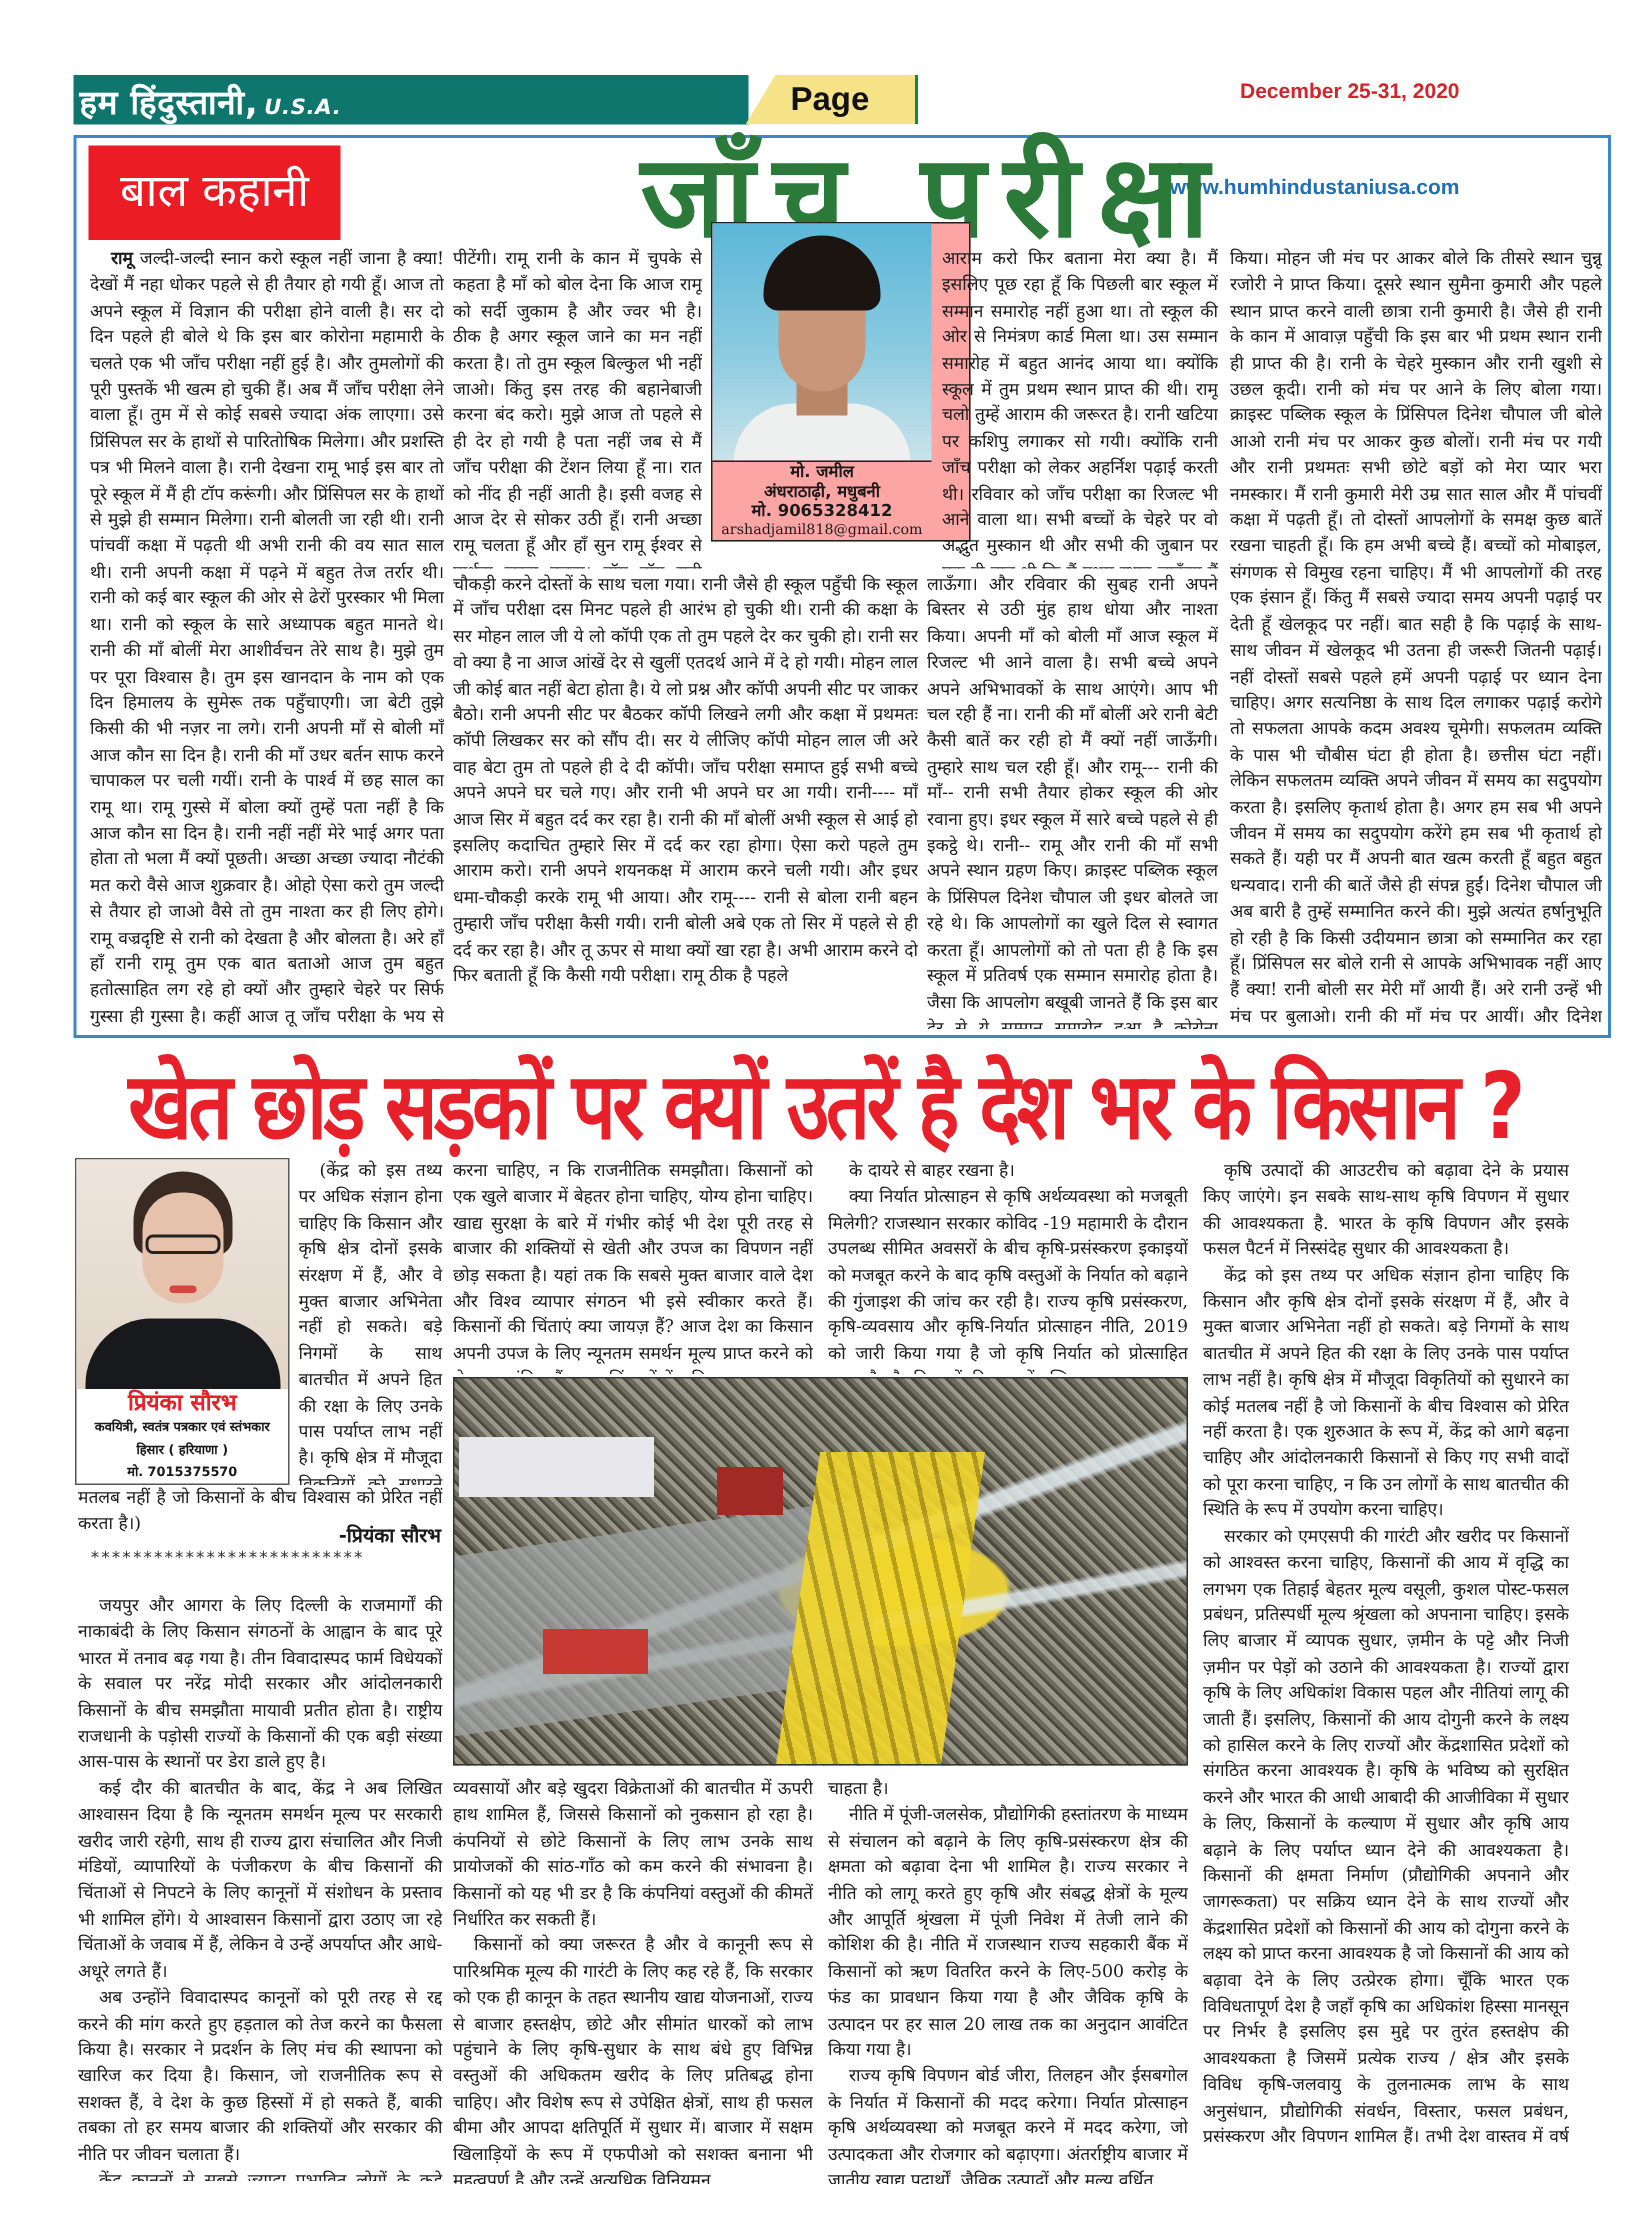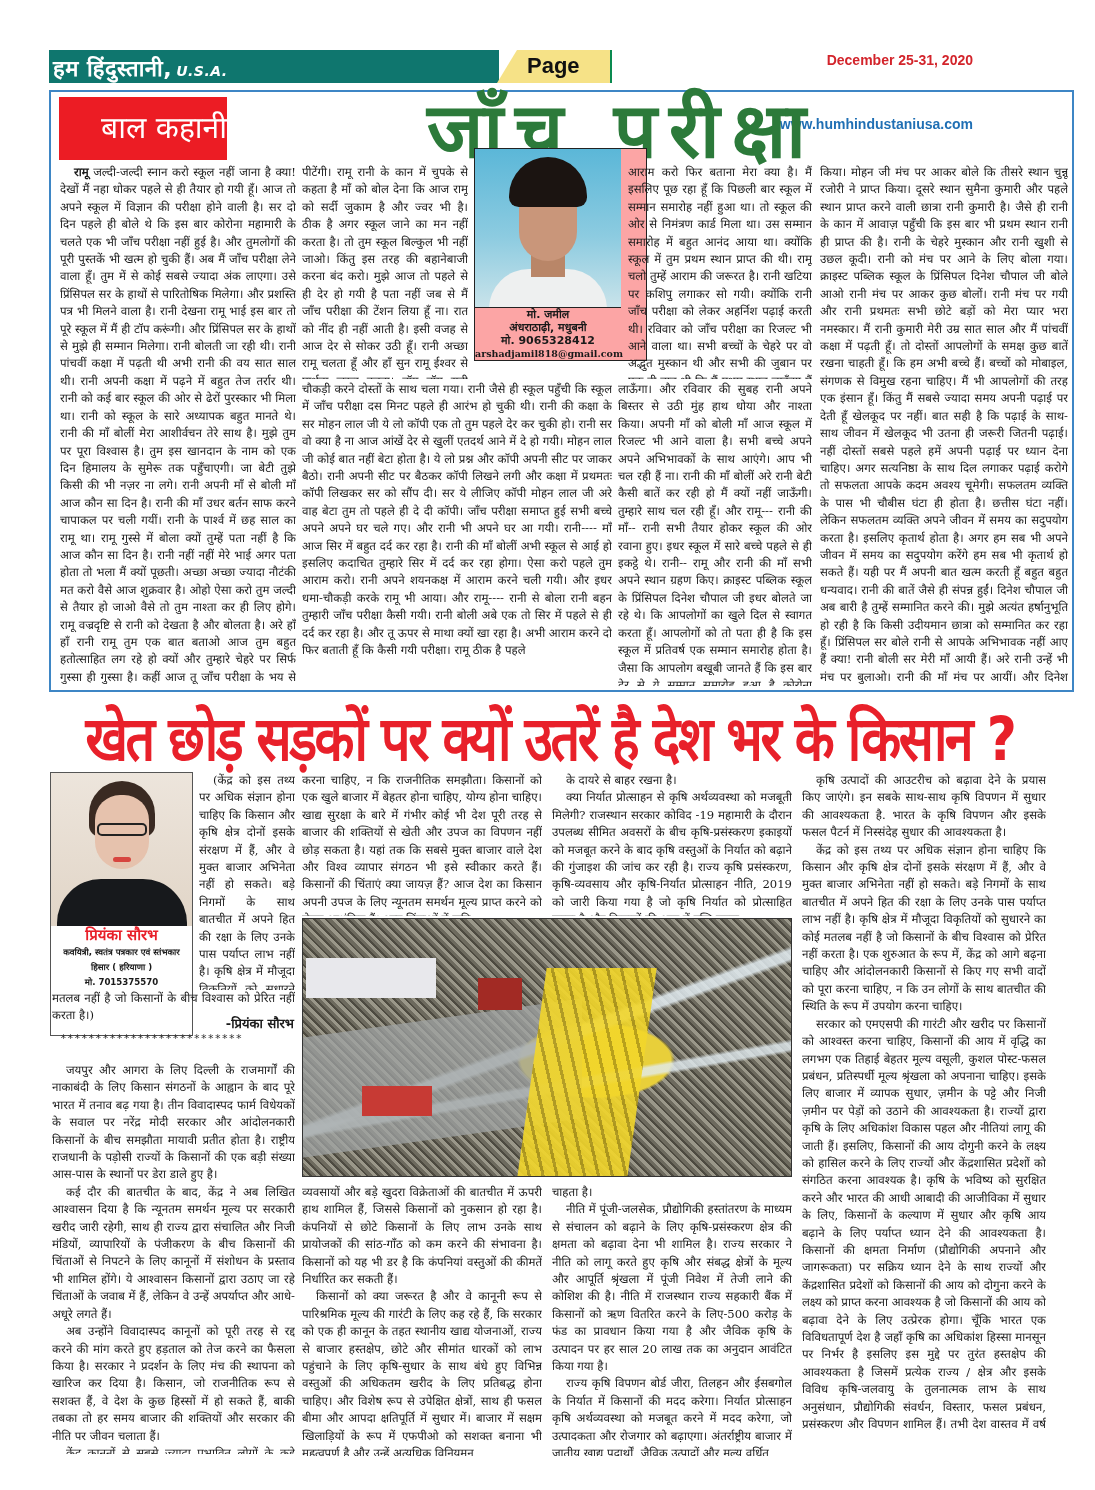--- a/index.html
+++ b/index.html
@@ -11,41 +11,41 @@
   .masthead-title { position: absolute; left: 4px; top: 2px; color: #fff; font-family: "DejaVu Sans", sans-serif; font-weight: bold; font-size: 22px; white-space: nowrap; letter-spacing: 0.5px; }
   .masthead-sub { font-style: italic; font-size: 14px; margin-left: 4px; }
   .page-tab { position: absolute; left: 497px; top: 50px; width: 115px; height: 33px; background: #f6e287;
               clip-path: polygon(20px 0, 100% 0, 100% 100%, 0 100%); border-right: 2px solid #0a8a50; }
   .page-tab span { position: absolute; left: 30px; top: 3px; font-family: "Liberation Sans", sans-serif; font-weight: bold; font-size: 22px; color: #111; }
   .issue-date { position: absolute; right: 122px; top: 52px; color: #d3242b; font-family: "Liberation Sans", sans-serif; font-weight: bold; font-size: 14px; text-align: right; white-space: nowrap; }
   .issue-url { position: absolute; right: 122px; top: 68px; color: #1f6fb4; font-family: "Liberation Sans", sans-serif; font-weight: bold; font-size: 14px; white-space: nowrap; margin-top: 48px; }
 
   
   .story-box { position: absolute; left: 49px; top: 90px; width: 1025px; height: 602px; border: 2px solid #3e86c5; }
-  .section-badge { position: absolute; left: 59px; top: 97px; width: 168px; height: 63px; background: #ec1c24; color: #fff; font-family: "DejaVu Sans", sans-serif; font-size: 30px; text-align: right; line-height: 62px; }
+  .section-badge { position: absolute; left: 59px; top: 97px; width: 168px; height: 63px; background: #ec1c24; color: #fff; font-family: "DejaVu Sans", sans-serif; font-size: 30px; text-align: center; line-height: 62px; }
   .story-title { position: absolute; left: 290px; top: 92px; width: 665px; color: #2c7a3a; font-family: "DejaVu Sans", sans-serif; font-weight: bold; font-size: 76px; line-height: 78px; text-align: center; letter-spacing: 12px; white-space: nowrap; }
 
   .col { position: absolute; font-size: 11.6px; line-height: 17.4px; text-align: justify; overflow: hidden; }
   .col p { text-indent: 14px; }
   .col b { font-weight: bold; }
 
   .author-box { position: absolute; left: 474px; top: 148px; width: 173px; height: 213px; border: 1px solid #222; background: #fca5a5; }
   .author-photo { position: absolute; left: 0; top: 0; width: 146px; height: 158px; background: linear-gradient(180deg, #5bb7d8 0%, #8ccbe0 55%, #c9e3ea 100%); overflow: hidden; }
   .author-photo .hair { position: absolute; left: 34px; top: 8px; width: 78px; height: 50px; background: #1b1411; border-radius: 40px 40px 10px 10px; }
   .author-photo .face { position: absolute; left: 44px; top: 34px; width: 58px; height: 78px; background: #c9967a; border-radius: 26px 26px 30px 30px; }
   .author-photo .neck { position: absolute; left: 56px; top: 104px; width: 34px; height: 24px; background: #b98668; }
   .author-photo .shirt { position: absolute; left: 14px; top: 120px; width: 118px; height: 40px; background: #eef0f0; border-radius: 40px 40px 0 0; }
   .author-caption { position: absolute; left: 0; top: 158px; width: 146px; text-align: center; border-top: 1px solid #222; }
   .author-caption div { font-family: "DejaVu Sans", sans-serif; font-weight: bold; font-size: 11px; line-height: 13px; }
-  .author-caption .email { font-family: "DejaVu Serif", serif; font-weight: bold; font-size: 9.5px; }
+  .author-caption .email { font-family: "DejaVu Serif", serif; font-weight: normal; font-size: 9.5px; }
 
   
   .headline { position: absolute; left: 20px; top: 702px; width: 1060px; color: #e8202a; font-family: "DejaVu Sans", sans-serif; font-weight: bold; font-size: 52px; line-height: 62px; white-space: nowrap; letter-spacing: -2.5px; text-align: center; transform: scaleY(1.18); transform-origin: top; }
 
-  .writer-box { position: absolute; left: 50px; top: 772px; width: 143px; height: 264px; border: 1px solid #555; background: #fff; }
+  .writer-box { position: absolute; left: 50px; top: 772px; width: 143px; height: 218px; border: 1px solid #555; background: #fff; }
   .writer-photo { position: absolute; left: 0; top: 0; width: 141px; height: 153px; background: linear-gradient(180deg, #ede5dc, #e1d5c7); overflow: hidden; }
   .writer-photo .hair { position: absolute; left: 38px; top: 8px; width: 66px; height: 56px; background: #3a2a22; border-radius: 34px 34px 12px 12px; }
   .writer-photo .face { position: absolute; left: 44px; top: 22px; width: 54px; height: 74px; background: #e6c2ad; border-radius: 26px 26px 28px 28px; }
   .writer-photo .glasses { position: absolute; left: 46px; top: 50px; width: 50px; height: 13px; border: 2px solid #222; border-radius: 5px; }
   .writer-photo .lips { position: absolute; left: 62px; top: 84px; width: 18px; height: 5px; background: #d7453f; border-radius: 3px; }
   .writer-photo .shirt { position: absolute; left: 6px; top: 106px; width: 130px; height: 50px; background: #17191c; border-radius: 44px 44px 0 0; }
   .writer-caption { position: absolute; left: 0; top: 153px; width: 141px; text-align: center; }
   .writer-caption .name { color: #e8202a; font-family: "DejaVu Sans", sans-serif; font-weight: bold; font-size: 15px; line-height: 19px; }
   .writer-caption .line { font-family: "DejaVu Sans", sans-serif; font-weight: bold; font-size: 8.6px; line-height: 15px; white-space: nowrap; }
 

